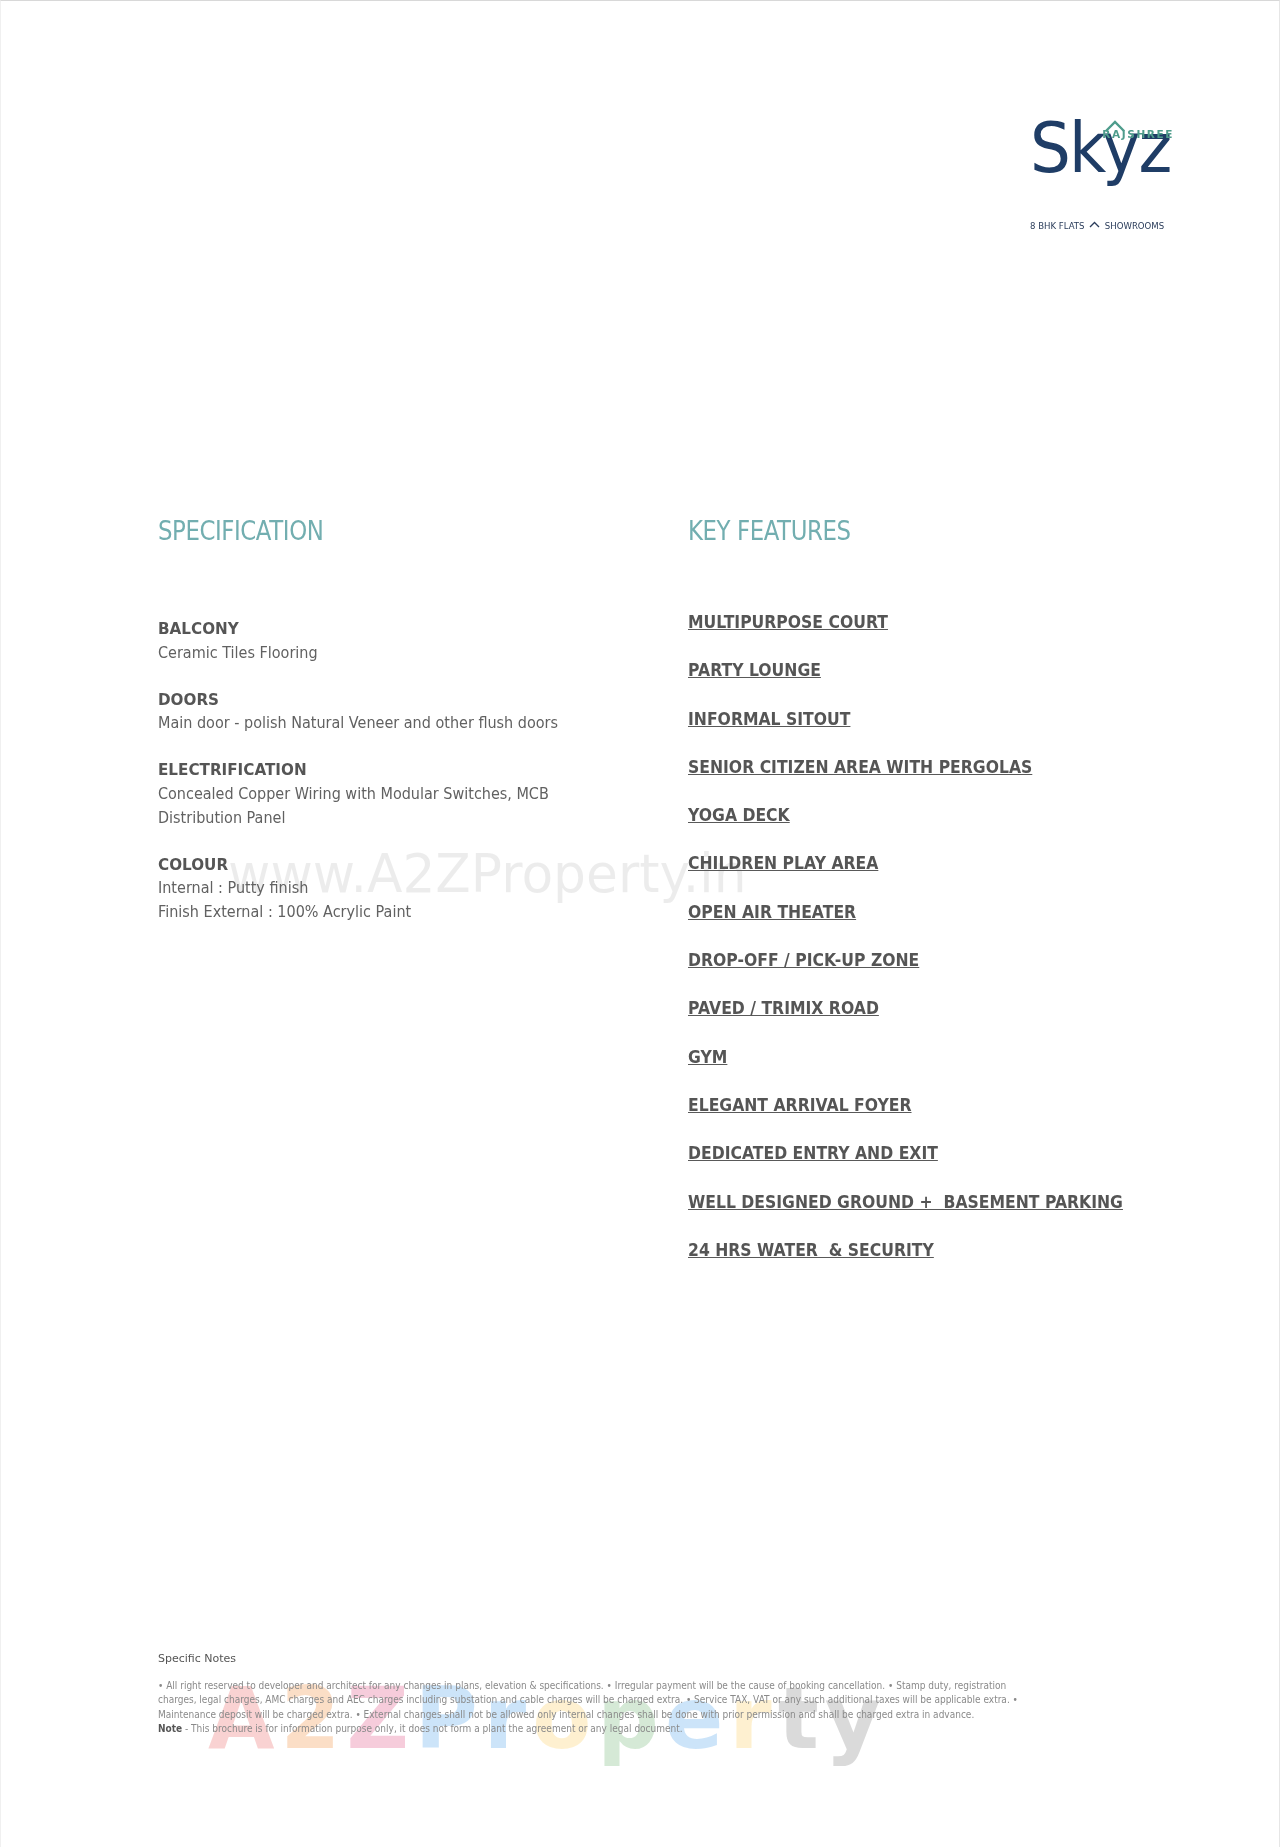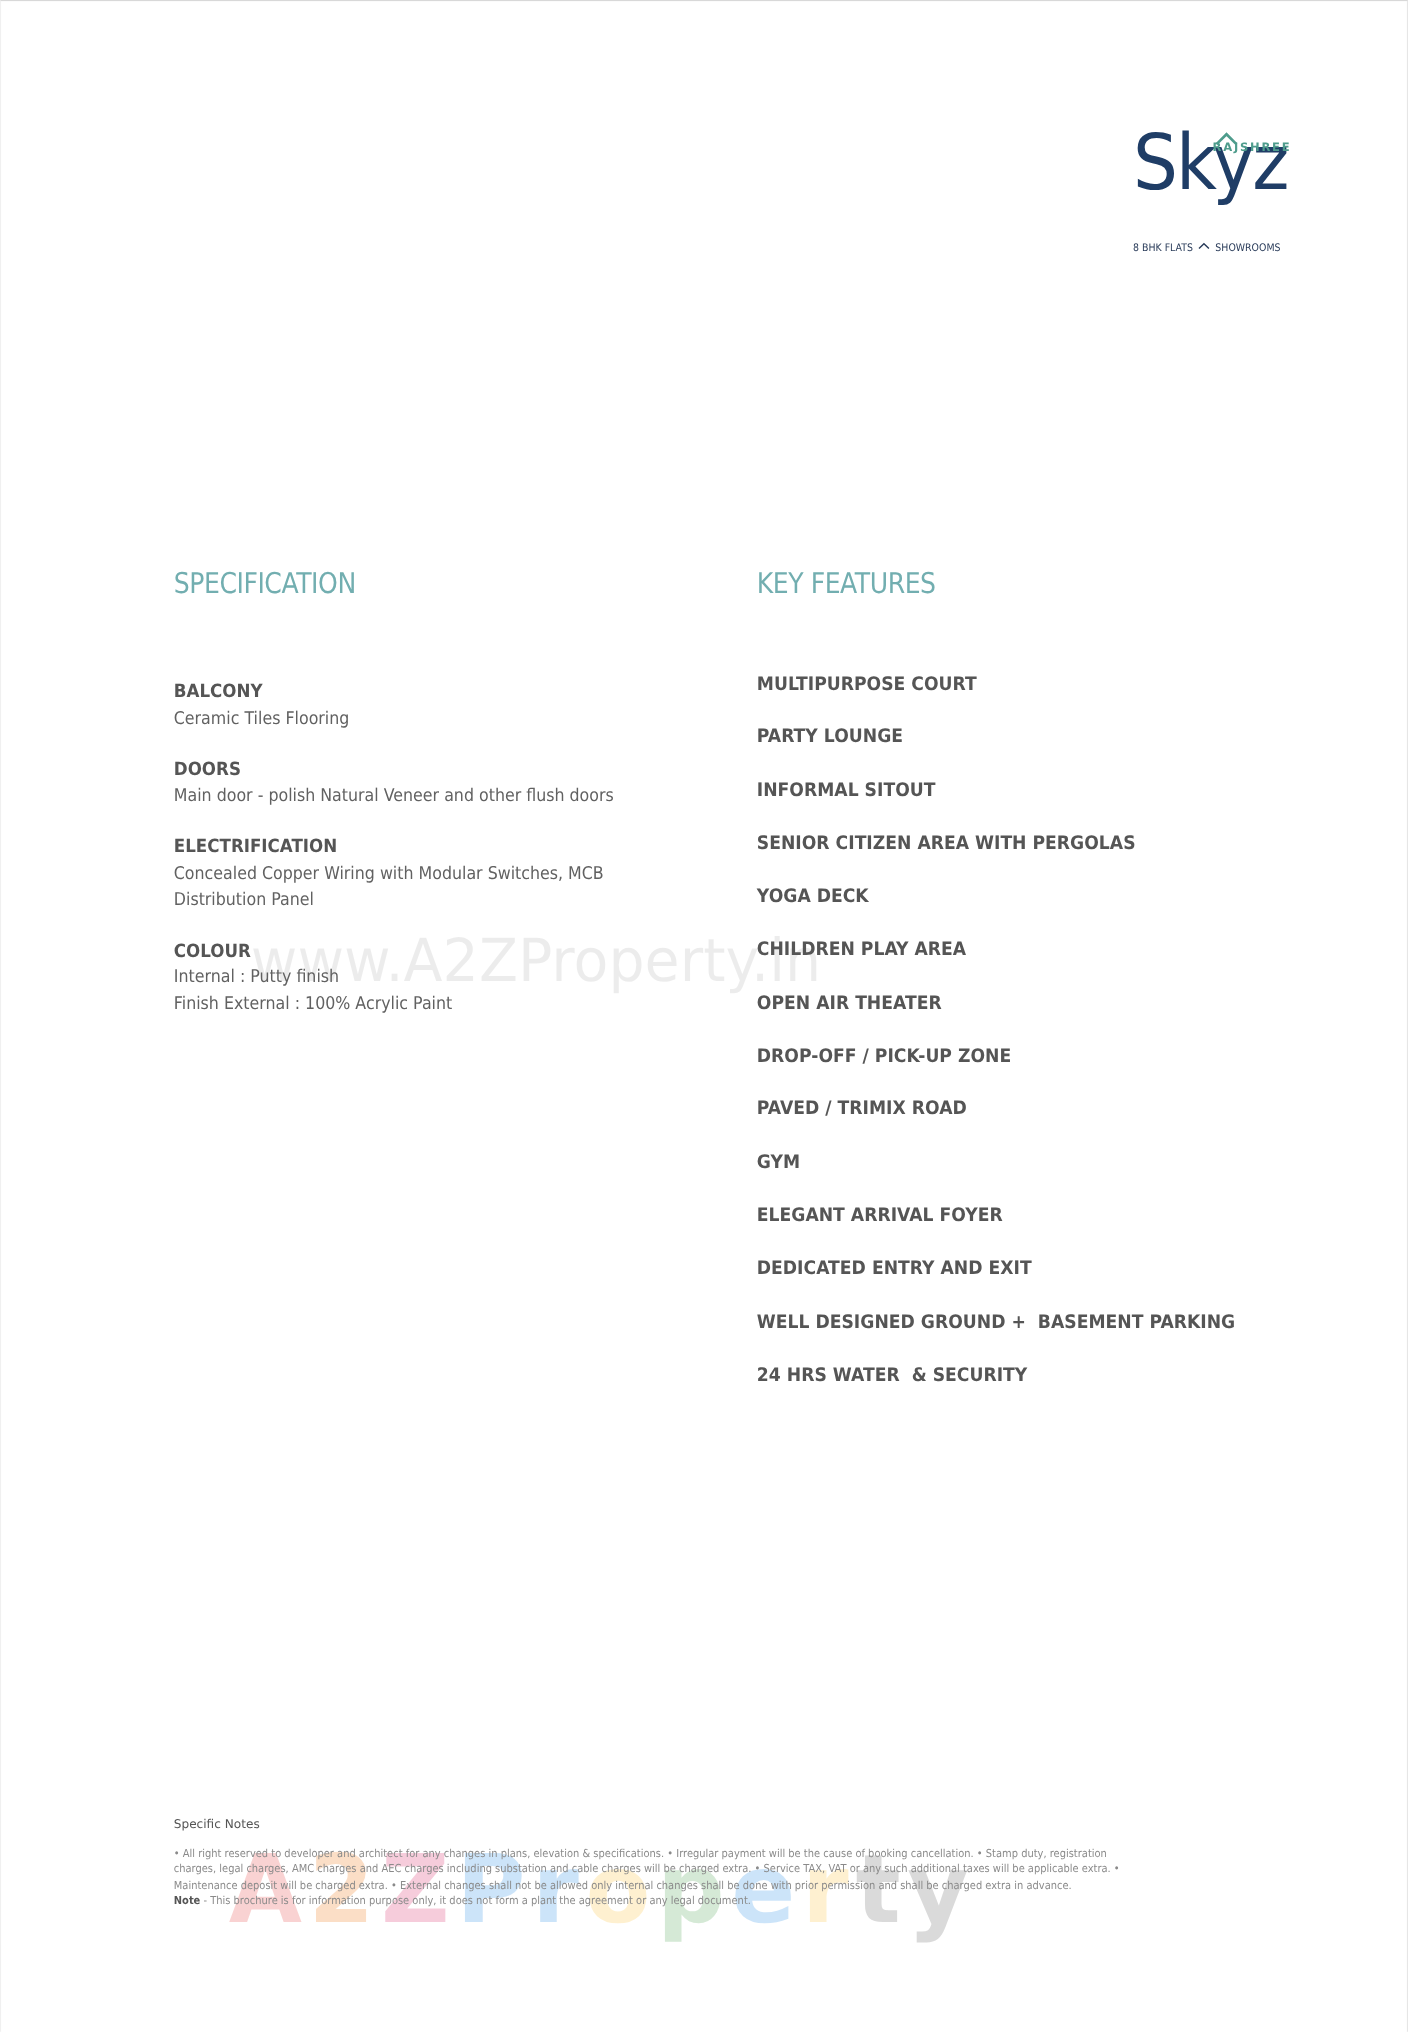--- a/index.html
+++ b/index.html
@@ -48,21 +48,21 @@
     .spec-heading {
       font-weight: bold; font-size: 16.5px; line-height: 23.6px; color: #555555;
       transform: scaleX(0.92); transform-origin: left center; white-space: nowrap;
     }
     .spec-line {
       font-size: 16px; line-height: 23.6px; color: #616161; white-space: nowrap;
       transform: scaleX(0.9); transform-origin: left center;
     }
 
     
-    .feature-list { position: absolute; left: 688px; top: 610px; width: 560px; margin: 0; padding: 0; list-style: none; }
+    .feature-list { position: absolute; left: 688px; top: 610px; width: 560px; margin: 0; padding: 0; list-style: none; text-decoration: underline; }
     .feature-item {
       font-weight: bold; font-size: 17px; line-height: 24px; height: 48.3px; color: #555555;
       white-space: pre; transform: scaleX(0.92); transform-origin: left top;
     }
 
     
     .watermark-url {
       position: absolute; left: 228px; top: 842px; font-size: 54px; color: #000;
       opacity: 0.07; white-space: nowrap; letter-spacing: 0px; pointer-events: none;
       transform: scaleX(0.96); transform-origin: left top;

